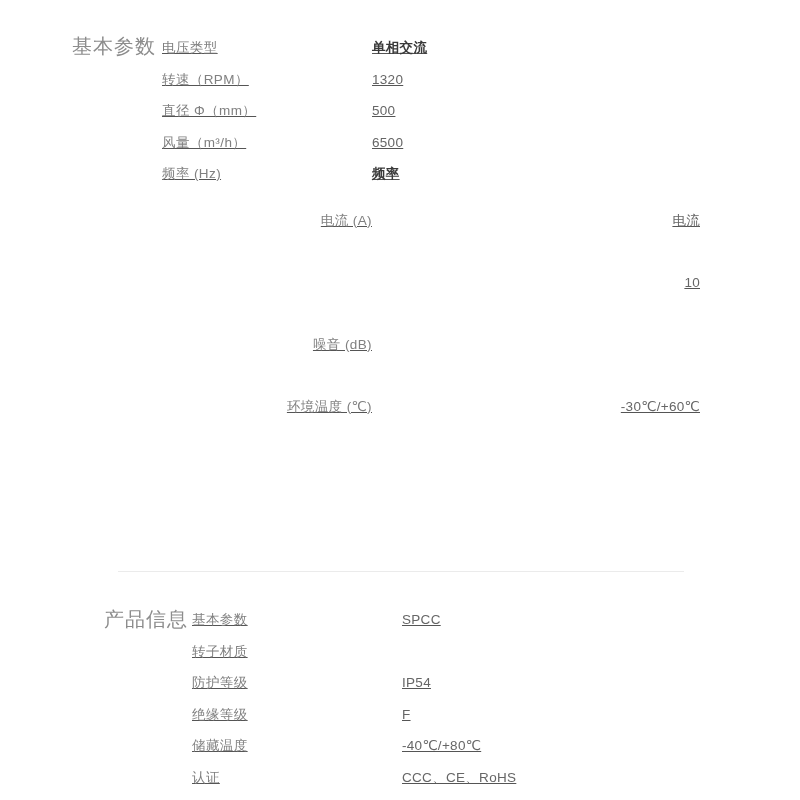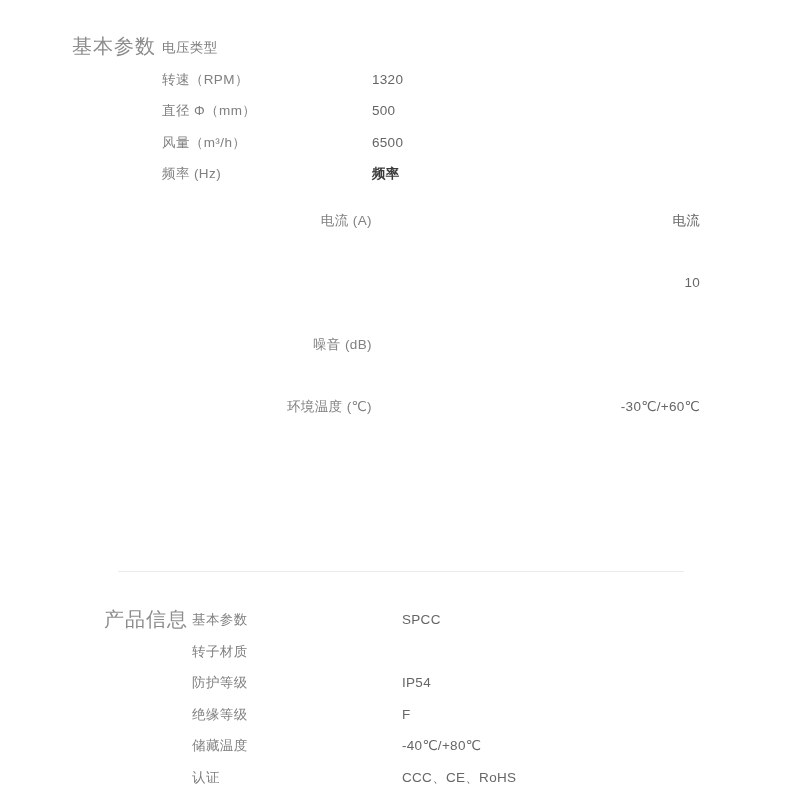--- a/index.html
+++ b/index.html
@@ -32,20 +32,21 @@
     font-size: 20px;
     color: #8c8c8c;
     letter-spacing: 1px;
     font-weight: normal;
     line-height: 1.2;
   }
   .spec-list {
     flex: 1 1 auto;
     padding-left: 0;
     padding-right: 100px;
+    text-decoration: underline;
   }
   .spec-row {
     display: flex;
     align-items: flex-start;
   }
   .spec-label {
     width: 210px;
     flex: 0 0 210px;
     font-size: 13.5px;
     color: #808080;
@@ -102,20 +103,21 @@
 <body>
 
 <div class="page">
 
   <div class="section" id="section-basic">
     <div class="section-title title-basic">基本参数</div>
     <div class="spec-list">
 
       <div class="spec-row">
         <div class="spec-label">电压类型</div>
+        <div class="spec-value bold">单相交流</div>
       </div>
 
 
 
       <div class="spec-row">
         <div class="spec-label">转速（RPM）</div>
         <div class="spec-value">1320</div>
       </div>
 
       <div class="spec-row">

